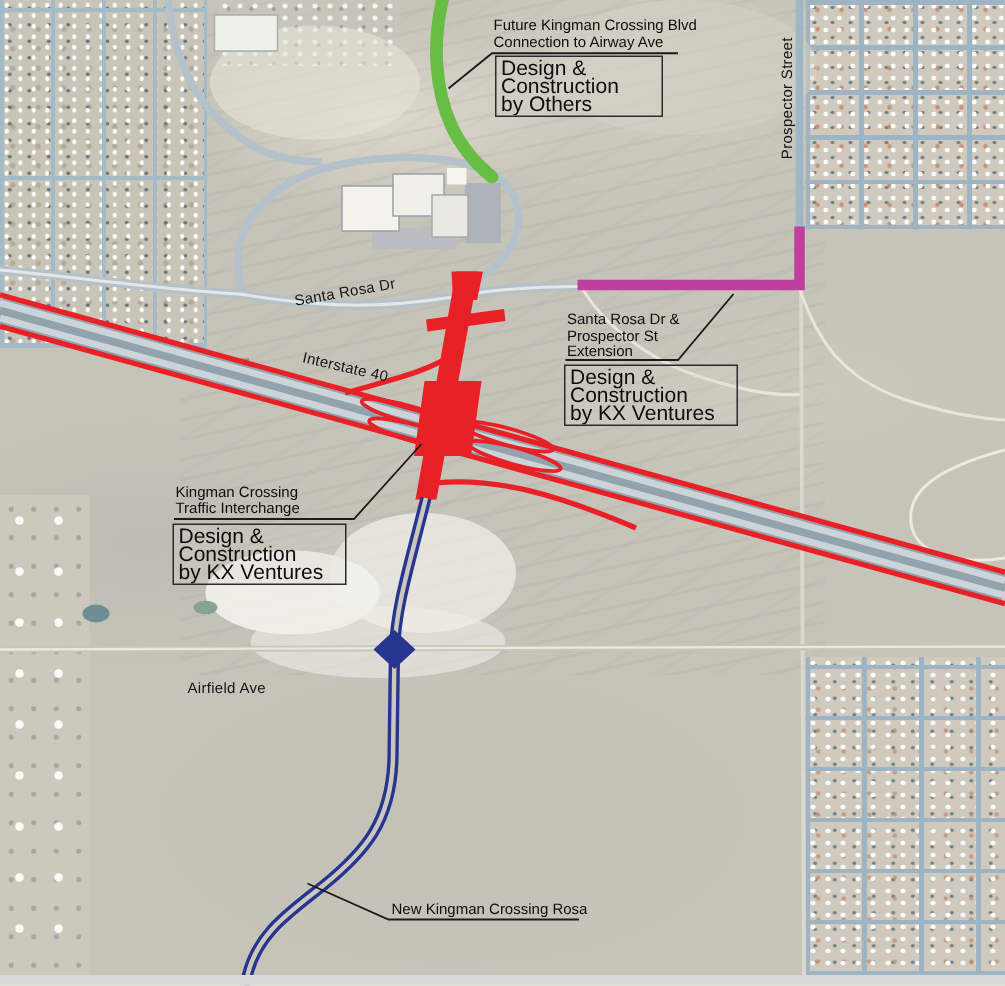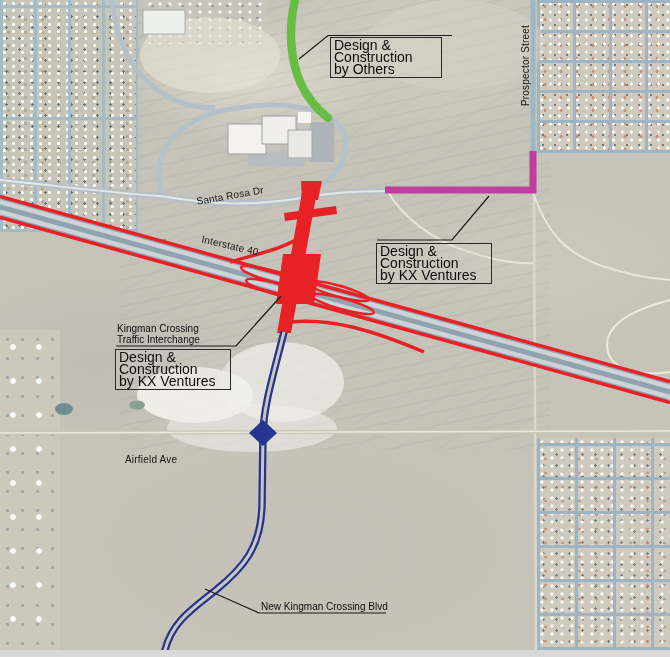--- a/index.html
+++ b/index.html
@@ -191,27 +191,32 @@
       <path d="M 116,346 L 236,346 L 281,296"></path>
       <path d="M 386,613 L 259,613 L 205,589"></path>
     </g>
   </svg>
 
   <div id="lbl-prospector" class="street-label">Prospector Street</div>
   <div id="lbl-santa-rosa" class="street-label">Santa Rosa Dr</div>
   <div id="lbl-interstate" class="street-label">Interstate 40</div>
   <div id="lbl-airfield" class="street-label">Airfield Ave</div>
 
+  <div id="t1" class="ann-title">Future Kingman Crossing Blvd
+Connection to Airway Ave</div>
   <div id="b1" class="ann-box">Design &amp; Construction
 by Others</div>
 
+  <div id="t2" class="ann-title">Santa Rosa Dr &amp;
+Prospector St
+Extension</div>
   <div id="b2" class="ann-box">Design &amp; Construction
 by KX Ventures</div>
 
   <div id="t3" class="ann-title">Kingman Crossing
 Traffic Interchange</div>
   <div id="b3" class="ann-box">Design &amp; Construction
 by KX Ventures</div>
 
-  <div id="t4" class="ann-title">New Kingman Crossing Blvd</div>
+  <div id="t4" class="ann-title">New Kingman Crossing Rosa</div>
 
   <div id="bottom-strip"></div>
 </div>
 
 </body></html>

